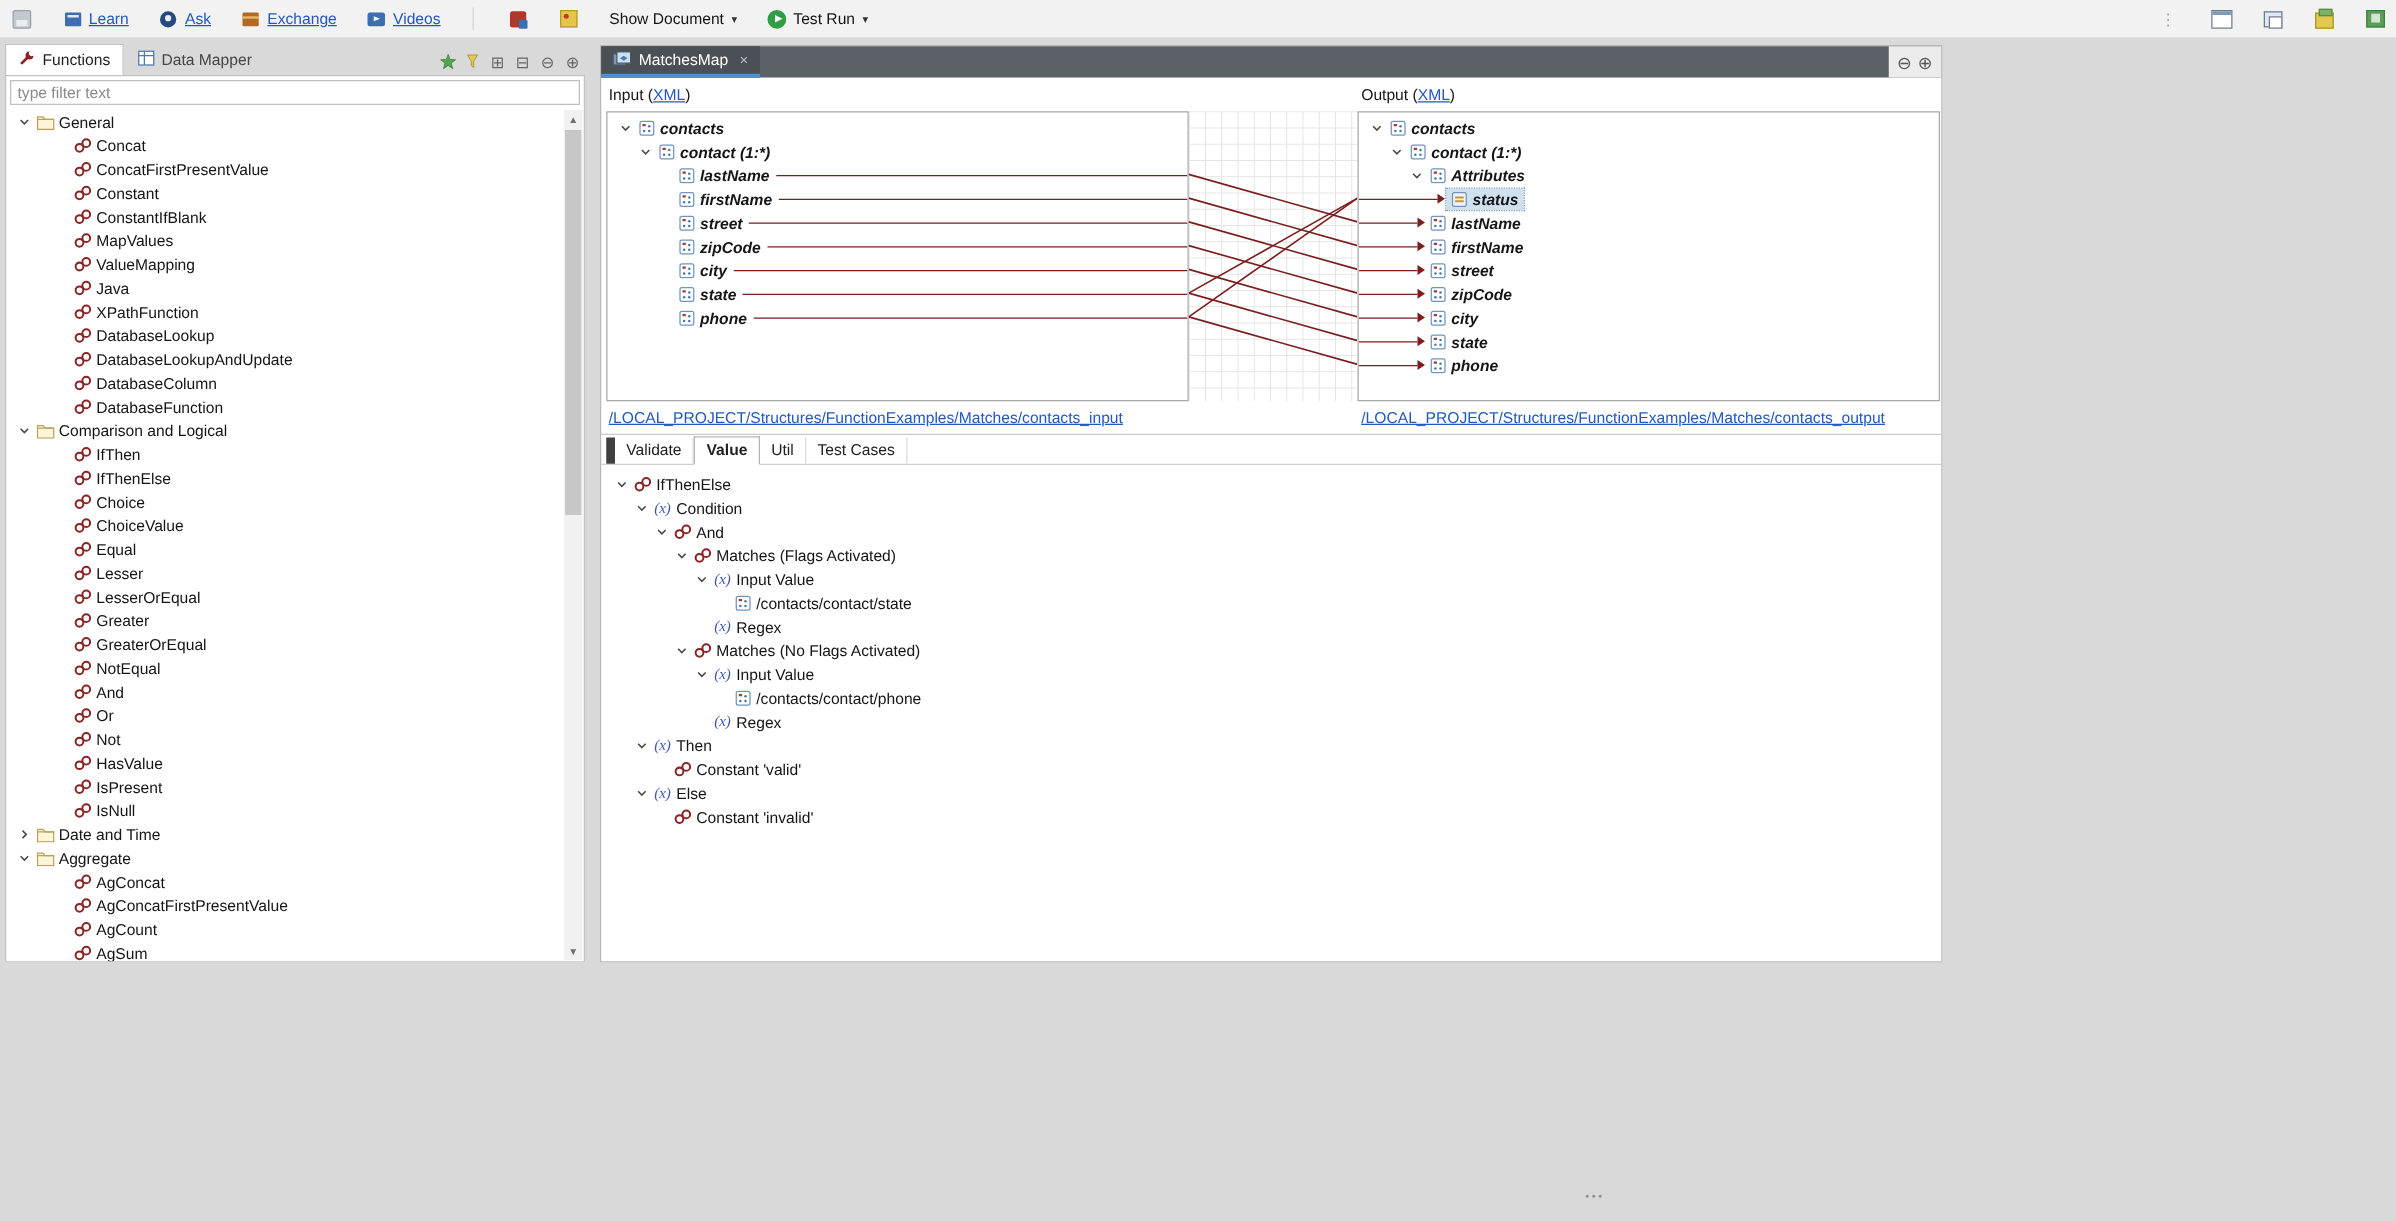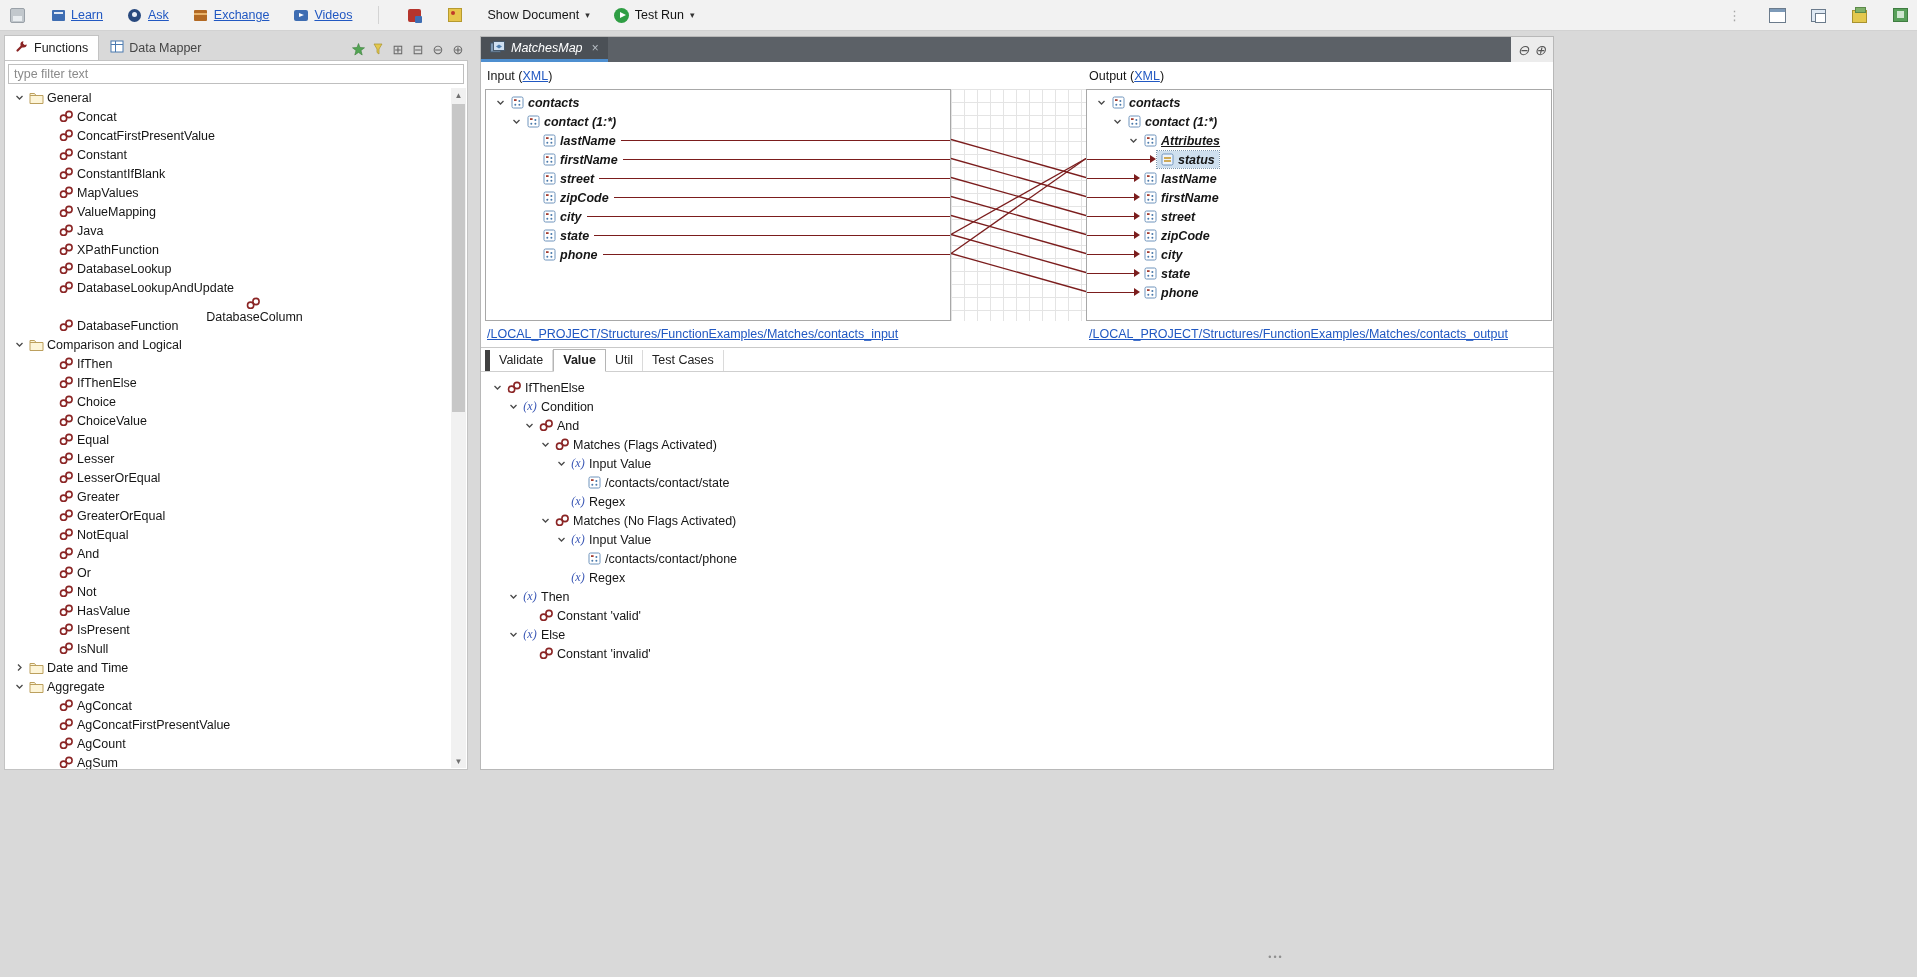--- a/index.html
+++ b/index.html
@@ -62,21 +62,21 @@
   .trow{height:19px;display:flex;align-items:center;white-space:nowrap;position:relative;cursor:default;}
   .chevbox{width:16px;display:inline-flex;justify-content:center;flex:none;}
   .icb{width:18px;display:inline-flex;justify-content:center;flex:none;}
   .tlabel{margin-left:2px;}
   .bi{font-weight:700;font-style:italic;}
   .xic{color:#3a57b5;font-style:italic;font-family:"Liberation Serif",serif;font-size:12px;}
 
   
   .editor{position:absolute;left:480px;top:36px;width:1074px;height:734px;background:#fff;
           border:1px solid #b8b8b8;box-sizing:border-box;}
-  .etabbar{height:25px;background:#5c6167;display:flex;align-items:stretch;font-style:italic;}
+  .etabbar{height:25px;background:#5c6167;display:flex;align-items:stretch;}
   .etab{display:flex;align-items:center;gap:6px;padding:0 9px;background:#4b5056;
         border-bottom:3px solid #4e8fd0;box-sizing:border-box;color:#fff;cursor:pointer;}
   .etab .close{color:#b9bfc6;font-size:12px;margin-left:3px;cursor:pointer;}
   .ebar-right{margin-left:auto;display:flex;align-items:center;background:#ececec;padding:0 7px;gap:5px;color:#555;font-size:14px;}
   .ebar-right span{cursor:pointer;}
   .io-header{height:27px;position:relative;}
   .iolabel{position:absolute;top:7px;}
   .reslink,a.xlink{color:#2158c2;text-decoration:underline;cursor:pointer;}
   .io-area{height:232px;position:relative;}
   .iobox{position:absolute;top:0;height:232px;border:1px solid #a8a8a8;box-sizing:border-box;background:#fff;padding-top:3px;overflow:hidden;}
@@ -89,21 +89,21 @@
   .mapline{flex:1;height:0;border-top:1.5px solid #7b1d1d;margin-left:5px;}
   .arrowline{position:absolute;left:0;top:8.5px;height:0;border-top:1.5px solid #7b1d1d;}
   .arrowline::after{content:'';position:absolute;right:-6px;top:-4.5px;
                     border-left:6px solid #7b1d1d;border-top:4px solid transparent;border-bottom:4px solid transparent;}
   .sel{display:inline-flex;align-items:center;background:#cfe0ef;outline:1px dotted #7d97ad;height:17px;padding:0 4px 0 1px;}
   .links-row{height:26px;position:relative;}
   .links-row .reslink{position:absolute;top:6px;}
   .hdiv{border-top:1px solid #c9c9c9;}
   .btabs{height:23px;display:flex;align-items:flex-end;padding-left:4px;border-bottom:1px solid #cfcfcf;}
   .btab{padding:3px 9px 4px;border-right:1px solid #dadada;color:#222;cursor:pointer;}
-  .btab:first-child{border-left:5px solid #404040;}
+  .btab:first-child{border-left:7px solid #404040;}
   .btab.active{font-weight:700;border:1px solid #b5b5b5;border-bottom:1px solid #fff;margin-bottom:-1px;background:#fff;}
   #expr-tree{padding-top:6px;}
 
   .sash{position:absolute;left:1260px;top:952px;width:32px;height:10px;display:flex;align-items:center;
         justify-content:center;color:#8f8f8f;font-size:9px;letter-spacing:2px;cursor:row-resize;}
 </style>
 </head>
 <body>
 
 <div class="toolbar">
@@ -305,21 +305,21 @@
         </div>
         <div class="trow" style="padding-left: 52px;">
           <span class="icb">
             <svg width="15" height="13" viewBox="0 0 15 13">
               <circle cx="4.6" cy="8.2" r="3.1" fill="none" stroke="#8a2424" stroke-width="1.6"></circle>
               <circle cx="10" cy="4.5" r="3.1" fill="none" stroke="#8a2424" stroke-width="1.6"></circle>
             </svg>
           </span>
           <span class="tlabel">DatabaseLookupAndUpdate</span>
         </div>
-        <div class="trow" style="padding-left: 52px; flex-direction: column;">
+        <div class="trow" style="padding-left: 52px;">
           <span class="icb">
             <svg width="15" height="13" viewBox="0 0 15 13">
               <circle cx="4.6" cy="8.2" r="3.1" fill="none" stroke="#8a2424" stroke-width="1.6"></circle>
               <circle cx="10" cy="4.5" r="3.1" fill="none" stroke="#8a2424" stroke-width="1.6"></circle>
             </svg>
           </span>
           <span class="tlabel">DatabaseColumn</span>
         </div>
         <div class="trow" style="padding-left: 52px;">
           <span class="icb">
@@ -765,21 +765,21 @@
             <svg width="13" height="13" viewBox="0 0 13 13">
               <rect x="1" y="1" width="11" height="11" rx="1.5" fill="#fff" stroke="#6f94bd"></rect>
               <rect x="3" y="3.2" width="2.6" height="1.8" fill="#a33b2e"></rect>
               <circle cx="4.3" cy="8.7" r="1" fill="#4878aa"></circle>
               <circle cx="8.4" cy="8.7" r="1" fill="#4878aa"></circle>
               <circle cx="8.4" cy="4.9" r="1" fill="#4878aa"></circle>
             </svg>
           </span>
           <span class="tlabel bi">contact (1:*)</span>
         </div>
-        <div class="trow" style="padding-left: 38px; text-decoration: underline;">
+        <div class="trow" style="padding-left: 38px;">
           <span class="chevbox">
             <svg width="9" height="9" viewBox="0 0 9 9">
               <path d="M1.5 3 L4.5 6 L7.5 3" fill="none" stroke="#4a4a4a" stroke-width="1.3"></path>
             </svg>
           </span>
           <span class="icb">
             <svg width="13" height="13" viewBox="0 0 13 13">
               <rect x="1" y="1" width="11" height="11" rx="1.5" fill="#fff" stroke="#6f94bd"></rect>
               <rect x="3" y="3.2" width="2.6" height="1.8" fill="#a33b2e"></rect>
               <circle cx="4.3" cy="8.7" r="1" fill="#4878aa"></circle>

